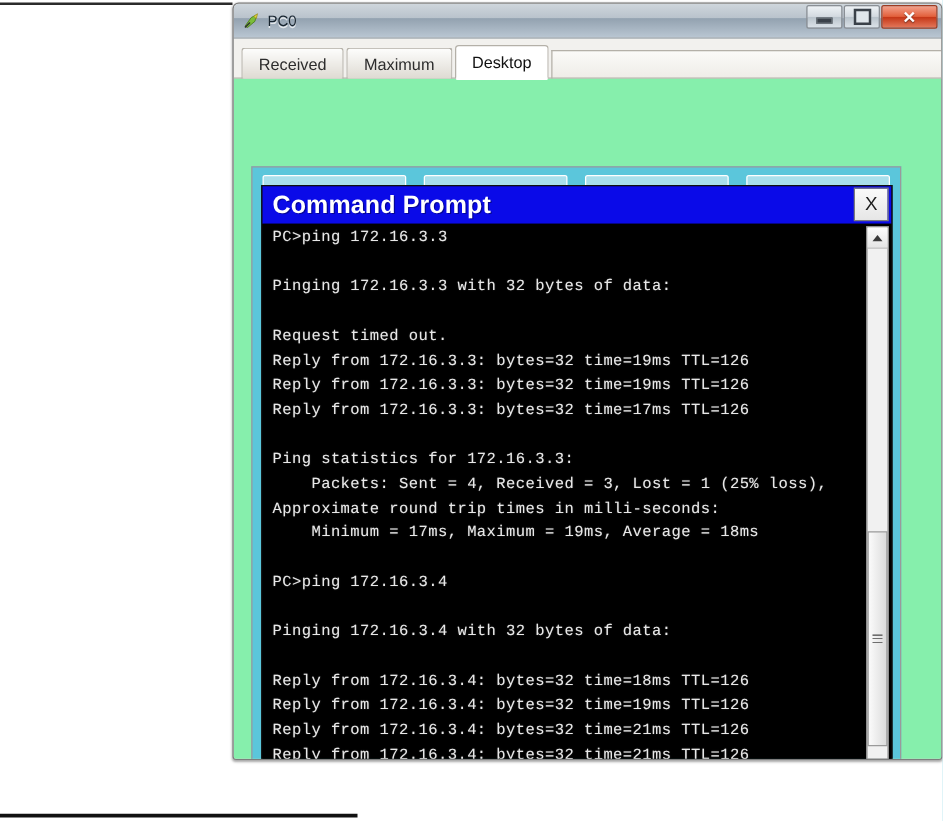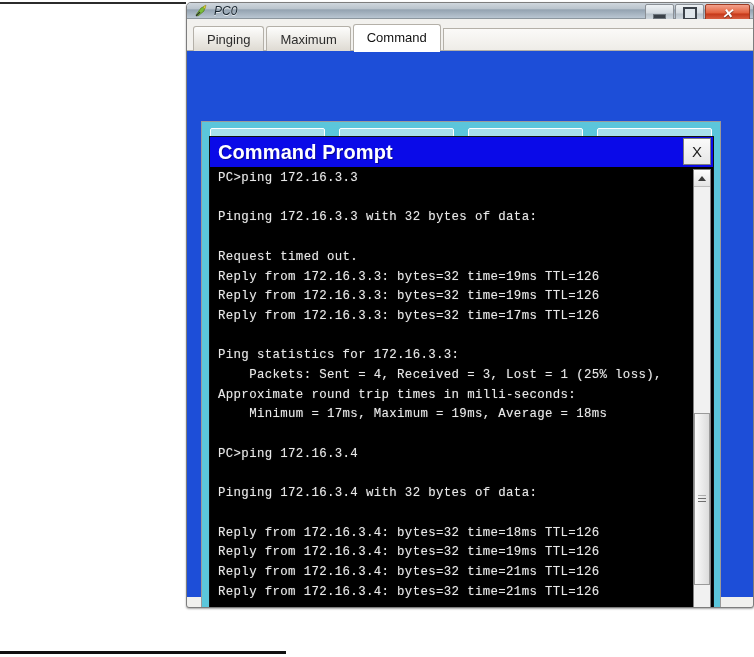--- a/index.html
+++ b/index.html
@@ -47,28 +47,27 @@
     background: #f0f0ee;
     border: 1px solid #7d7d7d;
     border-radius: 5px 5px 3px 3px;
     box-shadow: 0 1px 2px rgba(0,0,0,0.35);
     box-sizing: border-box;
     overflow: hidden;
   }
 
   .titlebar {
     position: relative;
-    height: 16px;
+    height: 28px;
     background: linear-gradient(to bottom, #cfd6dc 0%, #b9c3cc 42%, #93a2b0 44%, #b9c6d2 100%);
     border-bottom: 1px solid #8c969e;
     display: flex;
     align-items: center;
     padding-left: 6px;
     box-sizing: border-box;
-    font-style: italic;
   }
   .title-icon {
     width: 16px;
     height: 16px;
     margin-right: 5px;
     flex: 0 0 auto;
   }
   .title-text {
     font-size: 12px;
     color: #16232e;
@@ -176,21 +175,21 @@
     border-bottom: none;
     border-right: none;
     background: linear-gradient(to bottom, #fbfaf8 0%, #eeece7 100%);
     box-sizing: border-box;
   }
 
   
   .desktop-pane {
     position: relative;
     height: calc(100% - 58px);
-    background: #1d4ed8;
+    background: #86efac;
     padding: 8px 10px 10px 10px;
     box-sizing: border-box;
   }
 
   
   .cyan-panel {
     position: absolute;
     left: 14px;
     top: 70px;
     width: 520px;
@@ -361,23 +360,23 @@
         <div class="win-btn">
           <span class="glyph-max"></span>
         </div>
         <div class="win-btn close">
           <span class="glyph-close">✕</span>
         </div>
       </div>
     </div>
 
     <div class="tabstrip">
-      <div class="tab">Pinging</div>
+      <div class="tab">Received</div>
       <div class="tab">Maximum</div>
-      <div class="tab active">Command</div>
+      <div class="tab active">Desktop</div>
       <div class="tab-filler"></div>
     </div>
 
     <div class="desktop-pane">
 
       <div class="cyan-panel">
         <div class="app-button-row">
           <div class="app-button"></div>
           <div class="app-button"></div>
           <div class="app-button"></div>

